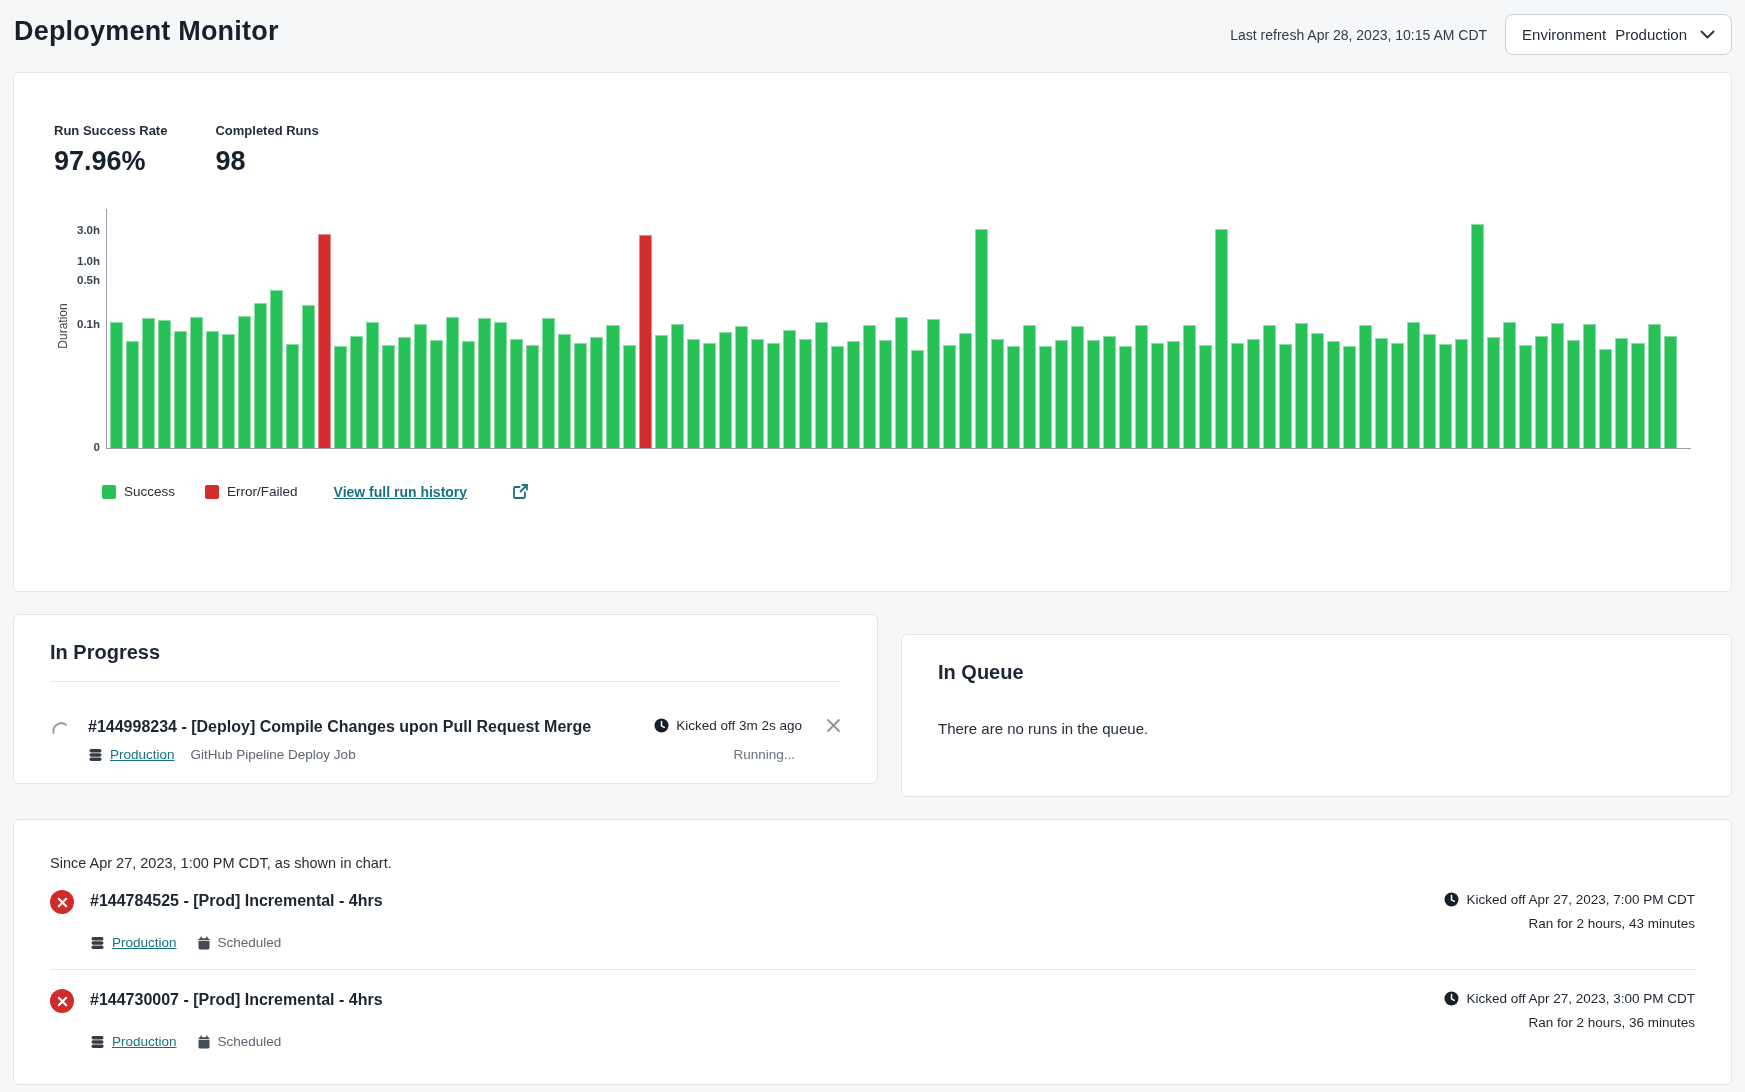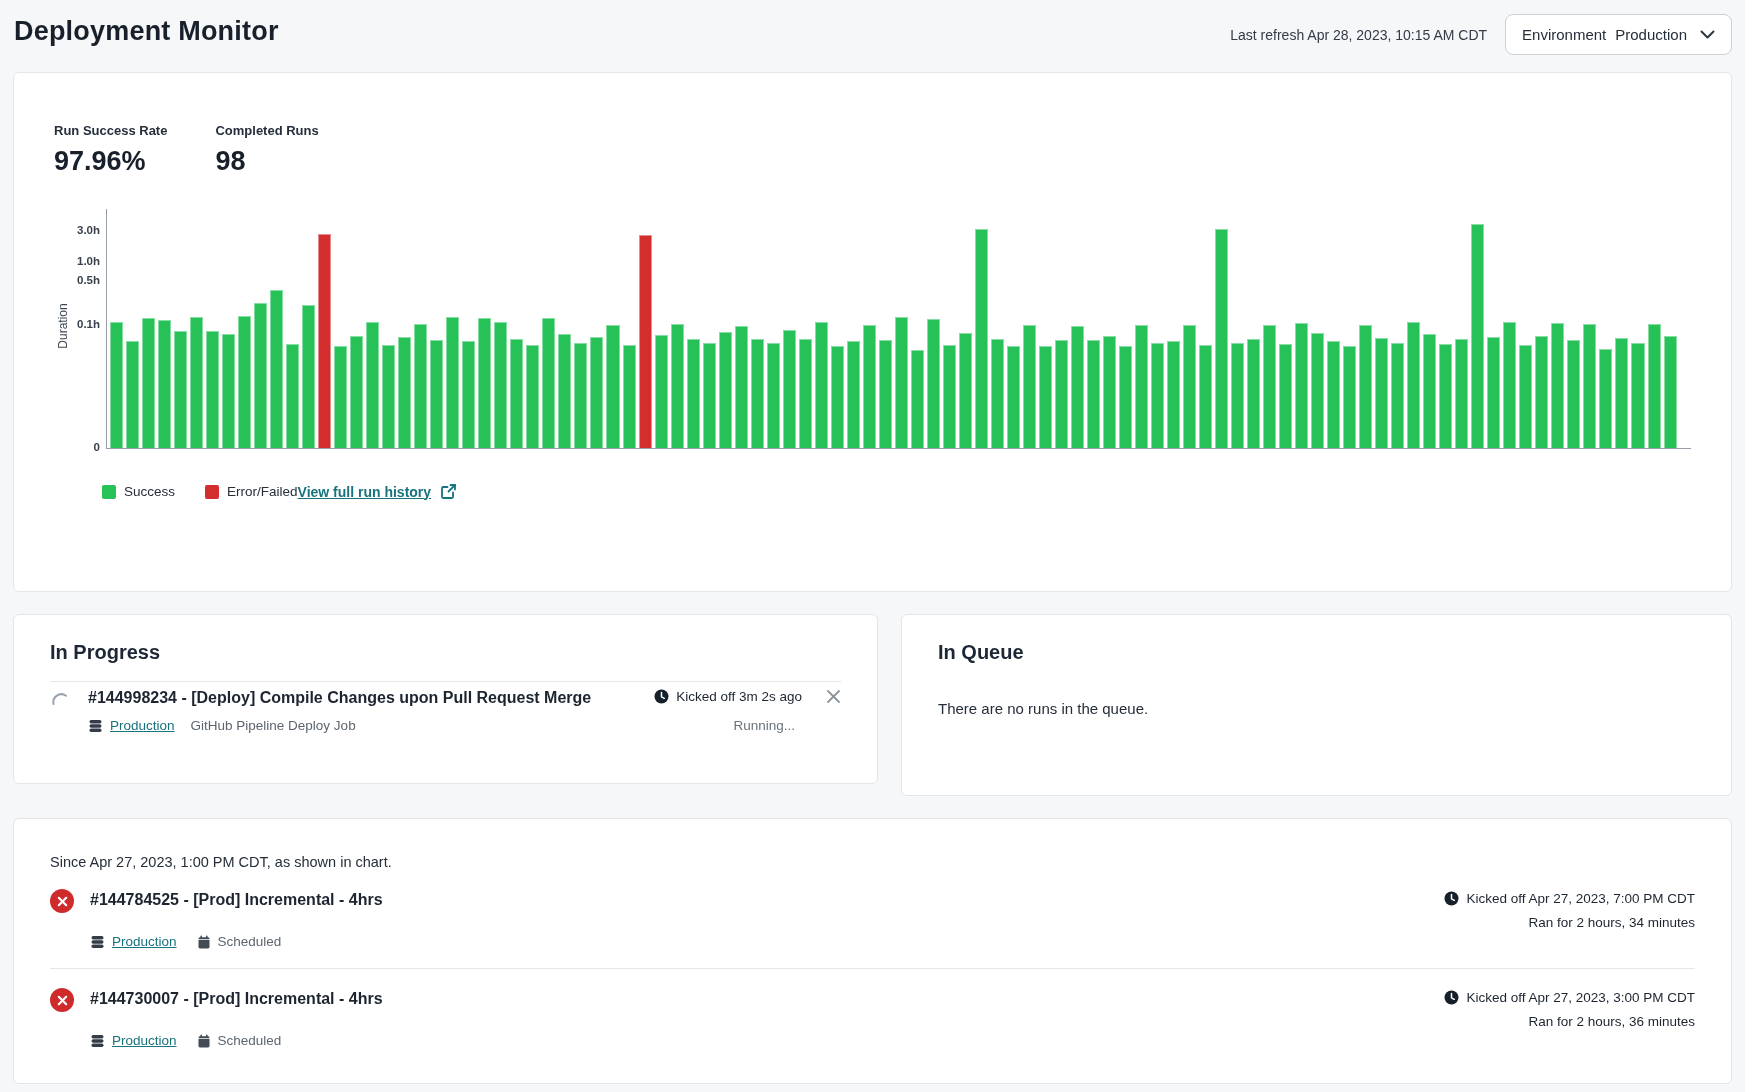--- a/index.html
+++ b/index.html
@@ -34,29 +34,29 @@
   .plot { position:relative; height:240px; border-left:1px solid #97a0a8; border-bottom:1px solid #97a0a8; }
   .bars { position:absolute; left:3px; right:14px; top:0; bottom:0; display:flex; align-items:flex-end; gap:3px; }
   .bar { flex:1; border:1px solid rgba(255,255,255,.45); border-bottom:none; }
   .ytick { position:absolute; right:100%; padding-right:7px; font-size:11.5px; color:#39424c; line-height:13px; white-space:nowrap; }
   .x-labels { display:flex; justify-content:space-between; font-size:12px; color:#39424c; margin-top:7px; padding-right:14px; }
   .chart-footer { display:flex; align-items:center; margin-top:34px; }
   .legend { display:flex; gap:30px; margin-left:48px; }
   .legend-item { display:flex; align-items:center; gap:8px; font-size:13.5px; color:#252e39; }
   .legend-chip { width:14px; height:14px; border-radius:2px; display:inline-block; }
   .view-history { display:flex; align-items:center; gap:9px; color:#17737d; font-size:14px; font-weight:bold; cursor:pointer; }
-  .view-history span { text-decoration:underline; }
+  .view-history span { text-decoration:underline;margin-left:36px; }
   
   .row { display:flex; gap:23px; margin:22px 13px 0 13px; }
   .card-progress { width:865px; padding:26px 36px; height:170px; }
-  .card-queue { flex:1; padding:26px 36px; height:182px; }
+  .card-queue { flex:1; padding:26px 36px; height:163px;margin-top:20px; }
   .divider { border-bottom:1px solid #e4e6e9; margin-top:17px; }
   .queue-empty { font-size:15px; color:#252e39; margin:36px 0 0 0; }
   
-  .run-item { display:flex; gap:16px; margin-top:7px; align-items:flex-start; }
+  .run-item { display:flex; gap:16px; margin-top:36px; align-items:flex-start; }
   .run-body { flex:1; }
   .run-row { display:flex; justify-content:space-between; align-items:flex-start; }
   .run-title { font-size:16px; font-weight:bold; color:#1c2530; }
   .kicked { display:flex; align-items:center; gap:7px; font-size:13.5px; color:#1c2530; }
   .close-btn { background:none; border:none; padding:0; margin-left:24px; cursor:pointer; line-height:0; }
   .run-meta { display:flex; align-items:center; gap:10px; margin-top:11px; font-size:13.5px; }
   .env-link { color:#17737d; text-decoration:underline; cursor:pointer; display:flex; align-items:center; gap:7px; }
   .job-type { color:#5d6670; margin-left:6px; }
   .running { color:#6a737c; font-size:13.5px; margin-top:11px; padding-right:46px; }
   .sched { display:flex; align-items:center; gap:7px; color:#5d6670; margin-left:10px; }
@@ -313,21 +313,21 @@
         <span class="right-col">
           <span class="kicked">
             <span style="line-height:0;">
               <svg width="15" height="15" viewBox="0 0 15 15">
                   <circle cx="7.5" cy="7.5" r="7" fill="#16202b"></circle>
                   <polyline points="7.5,3.5 7.5,7.8 10.3,9.3" fill="none" stroke="#fff" stroke-width="1.5" stroke-linecap="round" stroke-linejoin="round"></polyline>
                 </svg>
             </span>
             <span>Kicked off Apr 27, 2023, 7:00 PM CDT</span>
           </span>
-          <div class="ran-for">Ran for 2 hours, 34 minutes</div>
+          <div class="ran-for">Ran for 2 hours, 43 minutes</div>
         </span>
       </div>
       <div class="run-row" style="justify-content:flex-start;">
         <span class="run-meta" style="margin-top:4px;">
           <a class="env-link">
             <span style="line-height:0;">
               <svg width="15" height="14" viewBox="0 0 15 14" fill="#343d47">
                   <rect x="1.5" y="1" width="12" height="3.4" rx="1.7"></rect>
                   <rect x="1.5" y="5.3" width="12" height="3.4" rx="1.7"></rect>
                   <rect x="1.5" y="9.6" width="12" height="3.4" rx="1.7"></rect>

